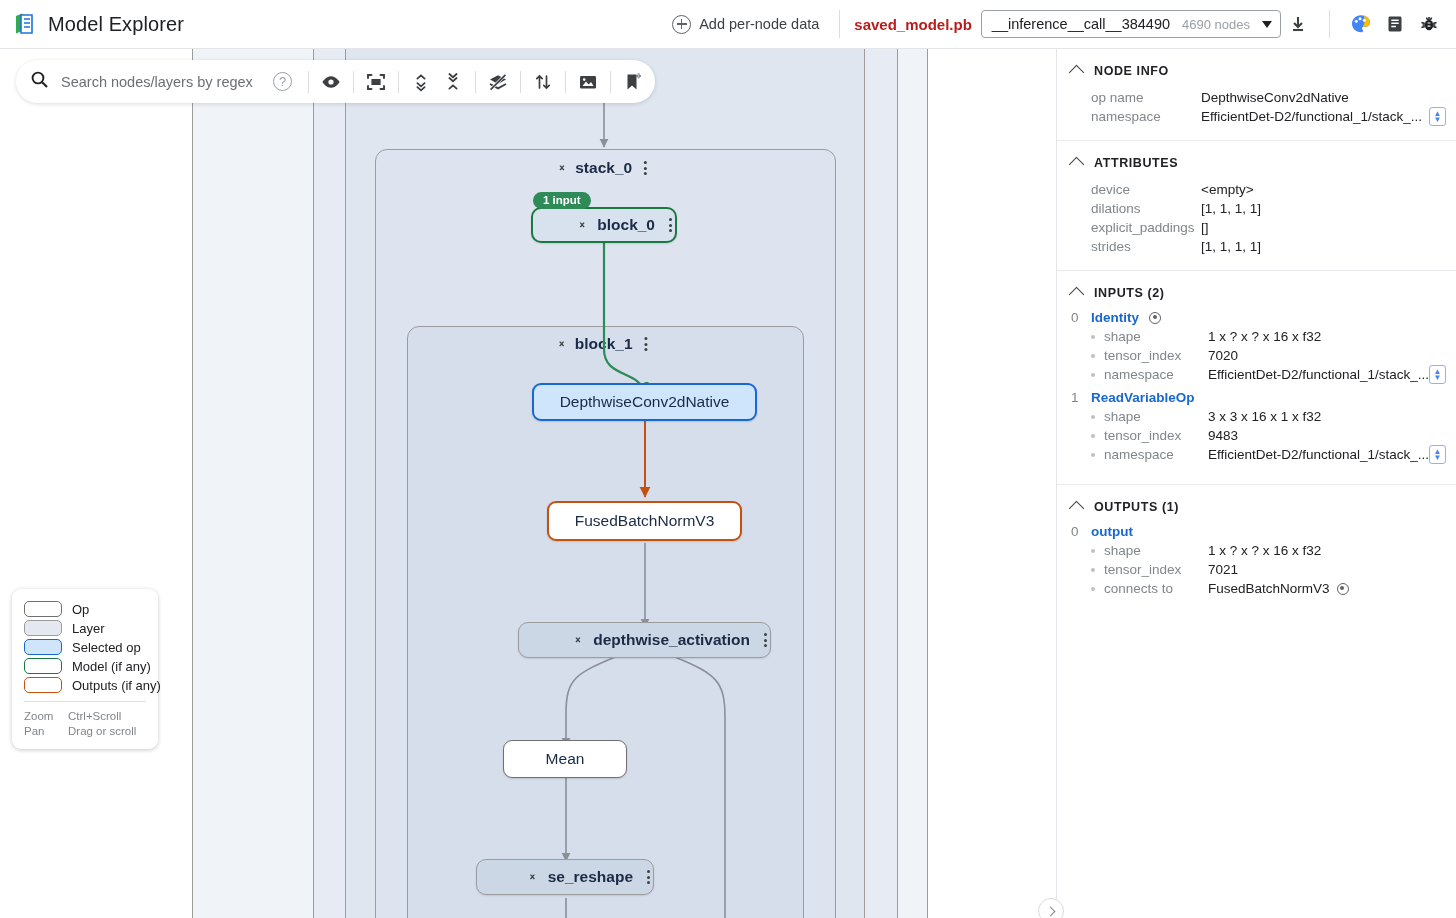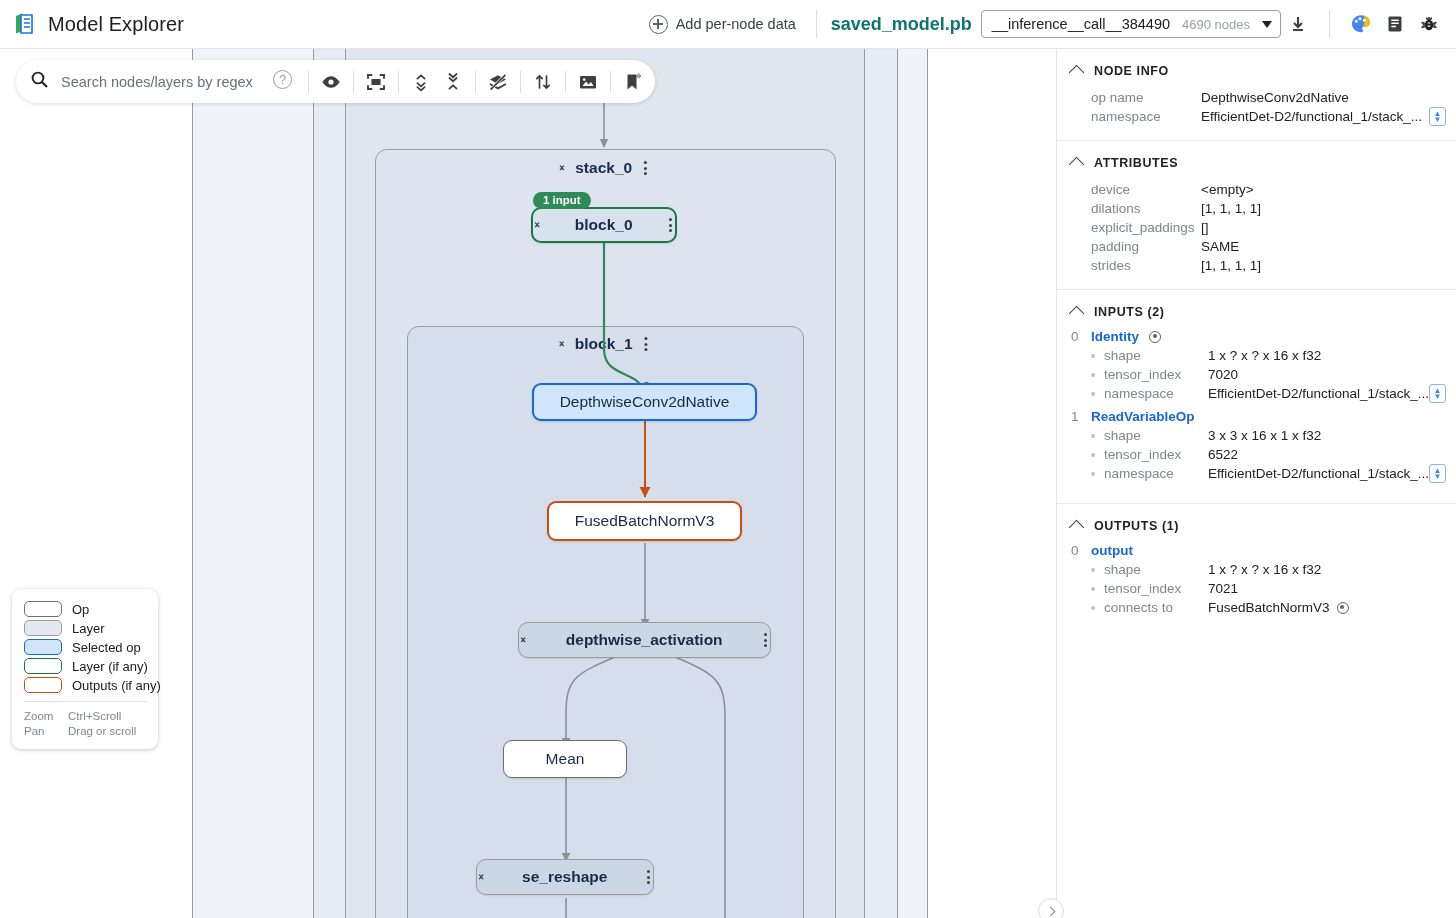--- a/index.html
+++ b/index.html
@@ -30,21 +30,21 @@
   .plus-circle {
     width: 19px; height: 19px; border: 1.6px solid #5f6368; border-radius: 50%;
     position: relative; flex: none;
   }
   .plus-circle:before, .plus-circle:after {
     content: ""; position: absolute; background: #5f6368;
   }
   .plus-circle:before { left: 3.5px; right: 3.5px; top: 7.6px; height: 1.6px; }
   .plus-circle:after { top: 3.5px; bottom: 3.5px; left: 7.6px; width: 1.6px; }
   .hdr-div { width: 1px; height: 28px; background: #dadce0; margin: 0 14px; }
-  .model-name { font-size: 18px; font-weight: bold; color: #0f766e; white-space: nowrap; }
+  .model-name { font-size: 15px; font-weight: bold; color: #b91c1c; white-space: nowrap; }
   .graph-select {
     display: flex; align-items: center; gap: 12px; cursor: pointer;
     border: 1px solid #9aa0a6; border-radius: 4px;
     height: 28px; padding: 0 8px 0 10px; margin-left: 9px;
   }
   .graph-select .gname { font-size: 14.5px; color: #202124; white-space: nowrap; }
   .graph-select .gcount { font-size: 13px; color: #9aa0a6; white-space: nowrap; }
   .caret-down {
     width: 0; height: 0; border-left: 5px solid transparent;
     border-right: 5px solid transparent; border-top: 7px solid #202124;
@@ -78,21 +78,21 @@
   }
   .chev-ud span { font-size: 10px; line-height: 7px; }
   .dots3 {
     display: inline-flex; flex-direction: column; gap: 2.4px; cursor: pointer;
     padding: 2px 3px;
   }
   .dots3 i { width: 3px; height: 3px; border-radius: 50%; background: #3c4043; display: block; }
 
   
   .pill {
-    position: absolute; display: flex; align-items: center; justify-content: space-between;
+    position: absolute; display: flex; align-items: center; justify-content: flex-end;
     gap: 11px; border-radius: 10px; border: 1px solid #9c9c9c;
     background: #ced8e6; font-size: 15.5px; font-weight: bold; color: #1a2a47;
     cursor: pointer; box-shadow: 0 1px 2px rgba(0,0,0,.10);
     white-space: nowrap;
   }
   .pill.green-sel { border: 2.4px solid #19793f; background: #d8e2ee; }
   .badge-input {
     position: absolute; top: -17px; left: 0px;
     background: #2e8b57; color: #fff; font-size: 11.5px; font-weight: bold;
     border-radius: 9px; padding: 2px 10px 3px; white-space: nowrap;
@@ -108,21 +108,21 @@
   .opnode.outputs  { border: 2.4px solid #c5500f; background: #ffffff; }
 
   svg.edges { position: absolute; top: 0; left: 0; width: 1056px; height: 869px; pointer-events: none; }
 
   
   .toolbar {
     position: absolute; top: 60px; left: 16px; height: 43px;
     background: #ffffff; border-radius: 22px; display: flex; align-items: center;
     box-shadow: 0 1px 4px rgba(0,0,0,.14); padding: 0 6px 0 0; z-index: 20;
   }
-  .search-box { display: flex; width: 286px; padding-left: 14px; }
+  .search-box { display: flex; align-items: center; width: 286px; padding-left: 14px; }
   .search-box input {
     border: none; outline: none; font-size: 14.5px; color: #202124;
     background: transparent; width: 212px; margin-left: 12px;
     font-family: "Liberation Sans", sans-serif;
   }
   .search-box input::placeholder { color: #6b7075; }
   .help-q {
     width: 19px; height: 19px; border: 1.4px solid #9aa0a6; border-radius: 50%;
     color: #9aa0a6; font-size: 13px; display: flex; align-items: center;
     justify-content: center; cursor: pointer; flex: none;
@@ -473,21 +473,21 @@
       <div class="lg-row">
         <span class="lg-sw" style="background:#e4e9f1; border:1.6px solid #9c9c9c;"></span>
         <span class="lg-txt">Layer</span>
       </div>
       <div class="lg-row">
         <span class="lg-sw" style="background:#cfe5fb; border:1.8px solid #1967d2;"></span>
         <span class="lg-txt">Selected op</span>
       </div>
       <div class="lg-row">
         <span class="lg-sw" style="background:#ffffff; border:1.8px solid #19793f;"></span>
-        <span class="lg-txt">Layer (if any)</span>
+        <span class="lg-txt">Model (if any)</span>
       </div>
       <div class="lg-row">
         <span class="lg-sw" style="background:#ffffff; border:1.8px solid #c5500f;"></span>
         <span class="lg-txt">Outputs (if any)</span>
       </div>
     </div>
     <div class="lg-hr"></div>
     <div class="lg-kv">
       <span class="k">Zoom</span>
       <span>Ctrl+Scroll</span>
@@ -534,24 +534,20 @@
       </div>
       <div class="kv">
         <span class="k">dilations</span>
         <span class="v">[1, 1, 1, 1]</span>
       </div>
       <div class="kv">
         <span class="k">explicit_paddings</span>
         <span class="v">[]</span>
       </div>
       <div class="kv">
-        <span class="k">padding</span>
-        <span class="v">SAME</span>
-      </div>
-      <div class="kv">
         <span class="k">strides</span>
         <span class="v">[1, 1, 1, 1]</span>
       </div>
     </div>
 
     <div class="sect">
       <div class="sect-hdr">
         <span class="caret-up"></span>
         <span class="sect-title">INPUTS (2)</span>
       </div>
@@ -589,21 +585,21 @@
           <span class="io-name">ReadVariableOp</span>
         </div>
         <div class="io-kv">
           <span class="bullet"></span>
           <span class="k">shape</span>
           <span class="v">3 x 3 x 16 x 1 x f32</span>
         </div>
         <div class="io-kv">
           <span class="bullet"></span>
           <span class="k">tensor_index</span>
-          <span class="v">6522</span>
+          <span class="v">9483</span>
         </div>
         <div class="io-kv">
           <span class="bullet"></span>
           <span class="k">namespace</span>
           <span class="v">EfficientDet-D2/functional_1/stack_...</span>
           <span class="stepper">
               <span>▲</span>
               <span>▼</span>
             </span>
         </div>

